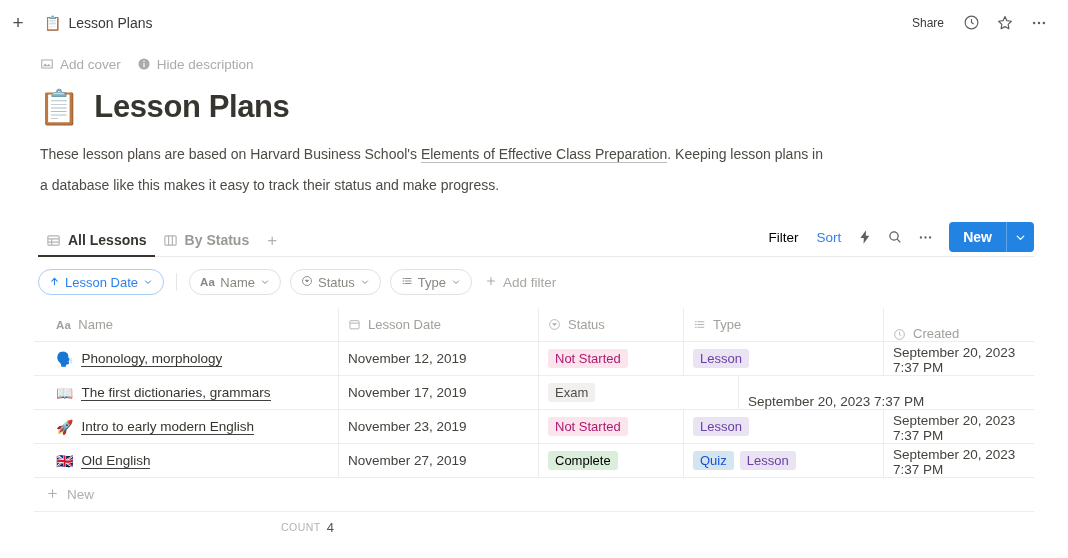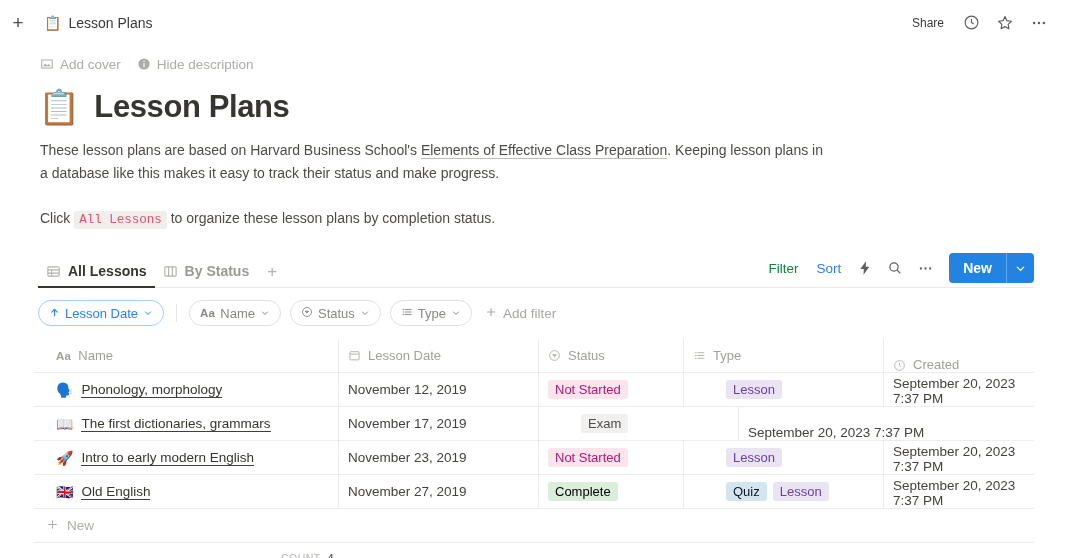--- a/index.html
+++ b/index.html
@@ -65,21 +65,21 @@
     margin: 12px 0 0 4px;
   }
   .title-emoji { font-size: 34px; line-height: 1; }
   .title-text {
     font-size: 31px; font-weight: 700; letter-spacing: -0.4px;
     color: #37352f;
   }
 
   .desc {
     margin: 14px 0 0 6px;
-    font-size: 14px; line-height: 23px;
+    font-size: 14px; line-height: 31px;
     color: #4e4b46;
     max-width: 790px;
   }
   .desc a {
     color: #4e4b46; text-decoration: none;
     border-bottom: 1px solid #bfbdb8;
   }
   .desc2 { margin-top: 22px; }
   .code {
     font-family: "Liberation Mono", monospace;
@@ -117,21 +117,21 @@
     color: #b4b2ad; font-size: 17px; font-weight: 300;
     cursor: pointer; line-height: 14px;
   }
   .viewbar-right {
     margin-left: auto;
     display: flex; align-items: center; gap: 2px;
     padding-bottom: 4px;
   }
   .vb-txt {
     font-size: 13.5px; padding: 5px 8px;
-    color: #15803d; cursor: pointer; border-radius: 4px;
+    color: #000000; cursor: pointer; border-radius: 4px;
   }
   .vb-txt.blue { color: #2f80ed; }
   .vb-ico {
     width: 28px; height: 26px;
     display: flex; align-items: center; justify-content: center;
     color: #5f5e5b; cursor: pointer; border-radius: 4px;
   }
   .new-btn {
     display: flex; align-items: stretch;
     background: #2383e2; color: #fff;
@@ -218,22 +218,22 @@
     display: inline-flex; align-items: center;
     height: 19px; padding: 0 7px;
     border-radius: 3px; font-size: 13px;
     white-space: nowrap;
   }
   .b-notstarted { background: #fbe4ec; color: #ad1a72; }
   .b-inprogress { background: #fbecdd; color: #9c5418; }
   .b-complete   { background: #dbeddb; color: #000000; }
   .b-lesson     { background: #eae4f2; color: #6940a5; }
   .b-exam       { background: #f1f0ef; color: #4f4d47; }
-  .b-quiz       { background: #d3e5ef; color: #0f172a; }
-  .tags { display: flex; align-items: center; gap: 6px; margin-left: 33px; }
+  .b-quiz       { background: #d3e5ef; color: #1d4ed8; }
+  .tags { display: flex; align-items: center; gap: 6px; }
 
   .newrow {
     display: flex; align-items: center; gap: 8px;
     height: 34px; padding-left: 12px;
     border-bottom: 1px solid #eeedeb;
     font-size: 13.5px; color: #b0aea9;
     cursor: pointer; width: 1000px;
   }
   .countbar {
     width: 1000px; height: 30px;
@@ -305,23 +305,20 @@
 
   <div class="title-row">
     <span class="title-emoji">📋</span>
     <span class="title-text">Lesson Plans</span>
   </div>
 
   <div class="desc">
     <span>These lesson plans are based on Harvard Business School's </span><a href="#">Elements of Effective Class Preparation</a><span>. Keeping lesson plans in a database like this makes it easy to track their status and make progress.</span>
   </div>
 
-  <div class="desc desc2">
-    <span>Click </span><span class="code">All Lessons</span><span> to organize these lesson plans by completion status.</span>
-  </div>
 
   <div class="viewbar">
     <div class="vtab active">
       <span class="hdr-ico">
         <svg width="15" height="15" viewBox="0 0 24 24" fill="none" stroke="currentColor" stroke-width="1.9">
           <rect x="3" y="4.5" width="18" height="15" rx="1.5"></rect>
           <path d="M3 9.5h18M3 14.5h18M9 9.5v10"></path>
         </svg>
       </span>
       <span>All Lessons</span>

